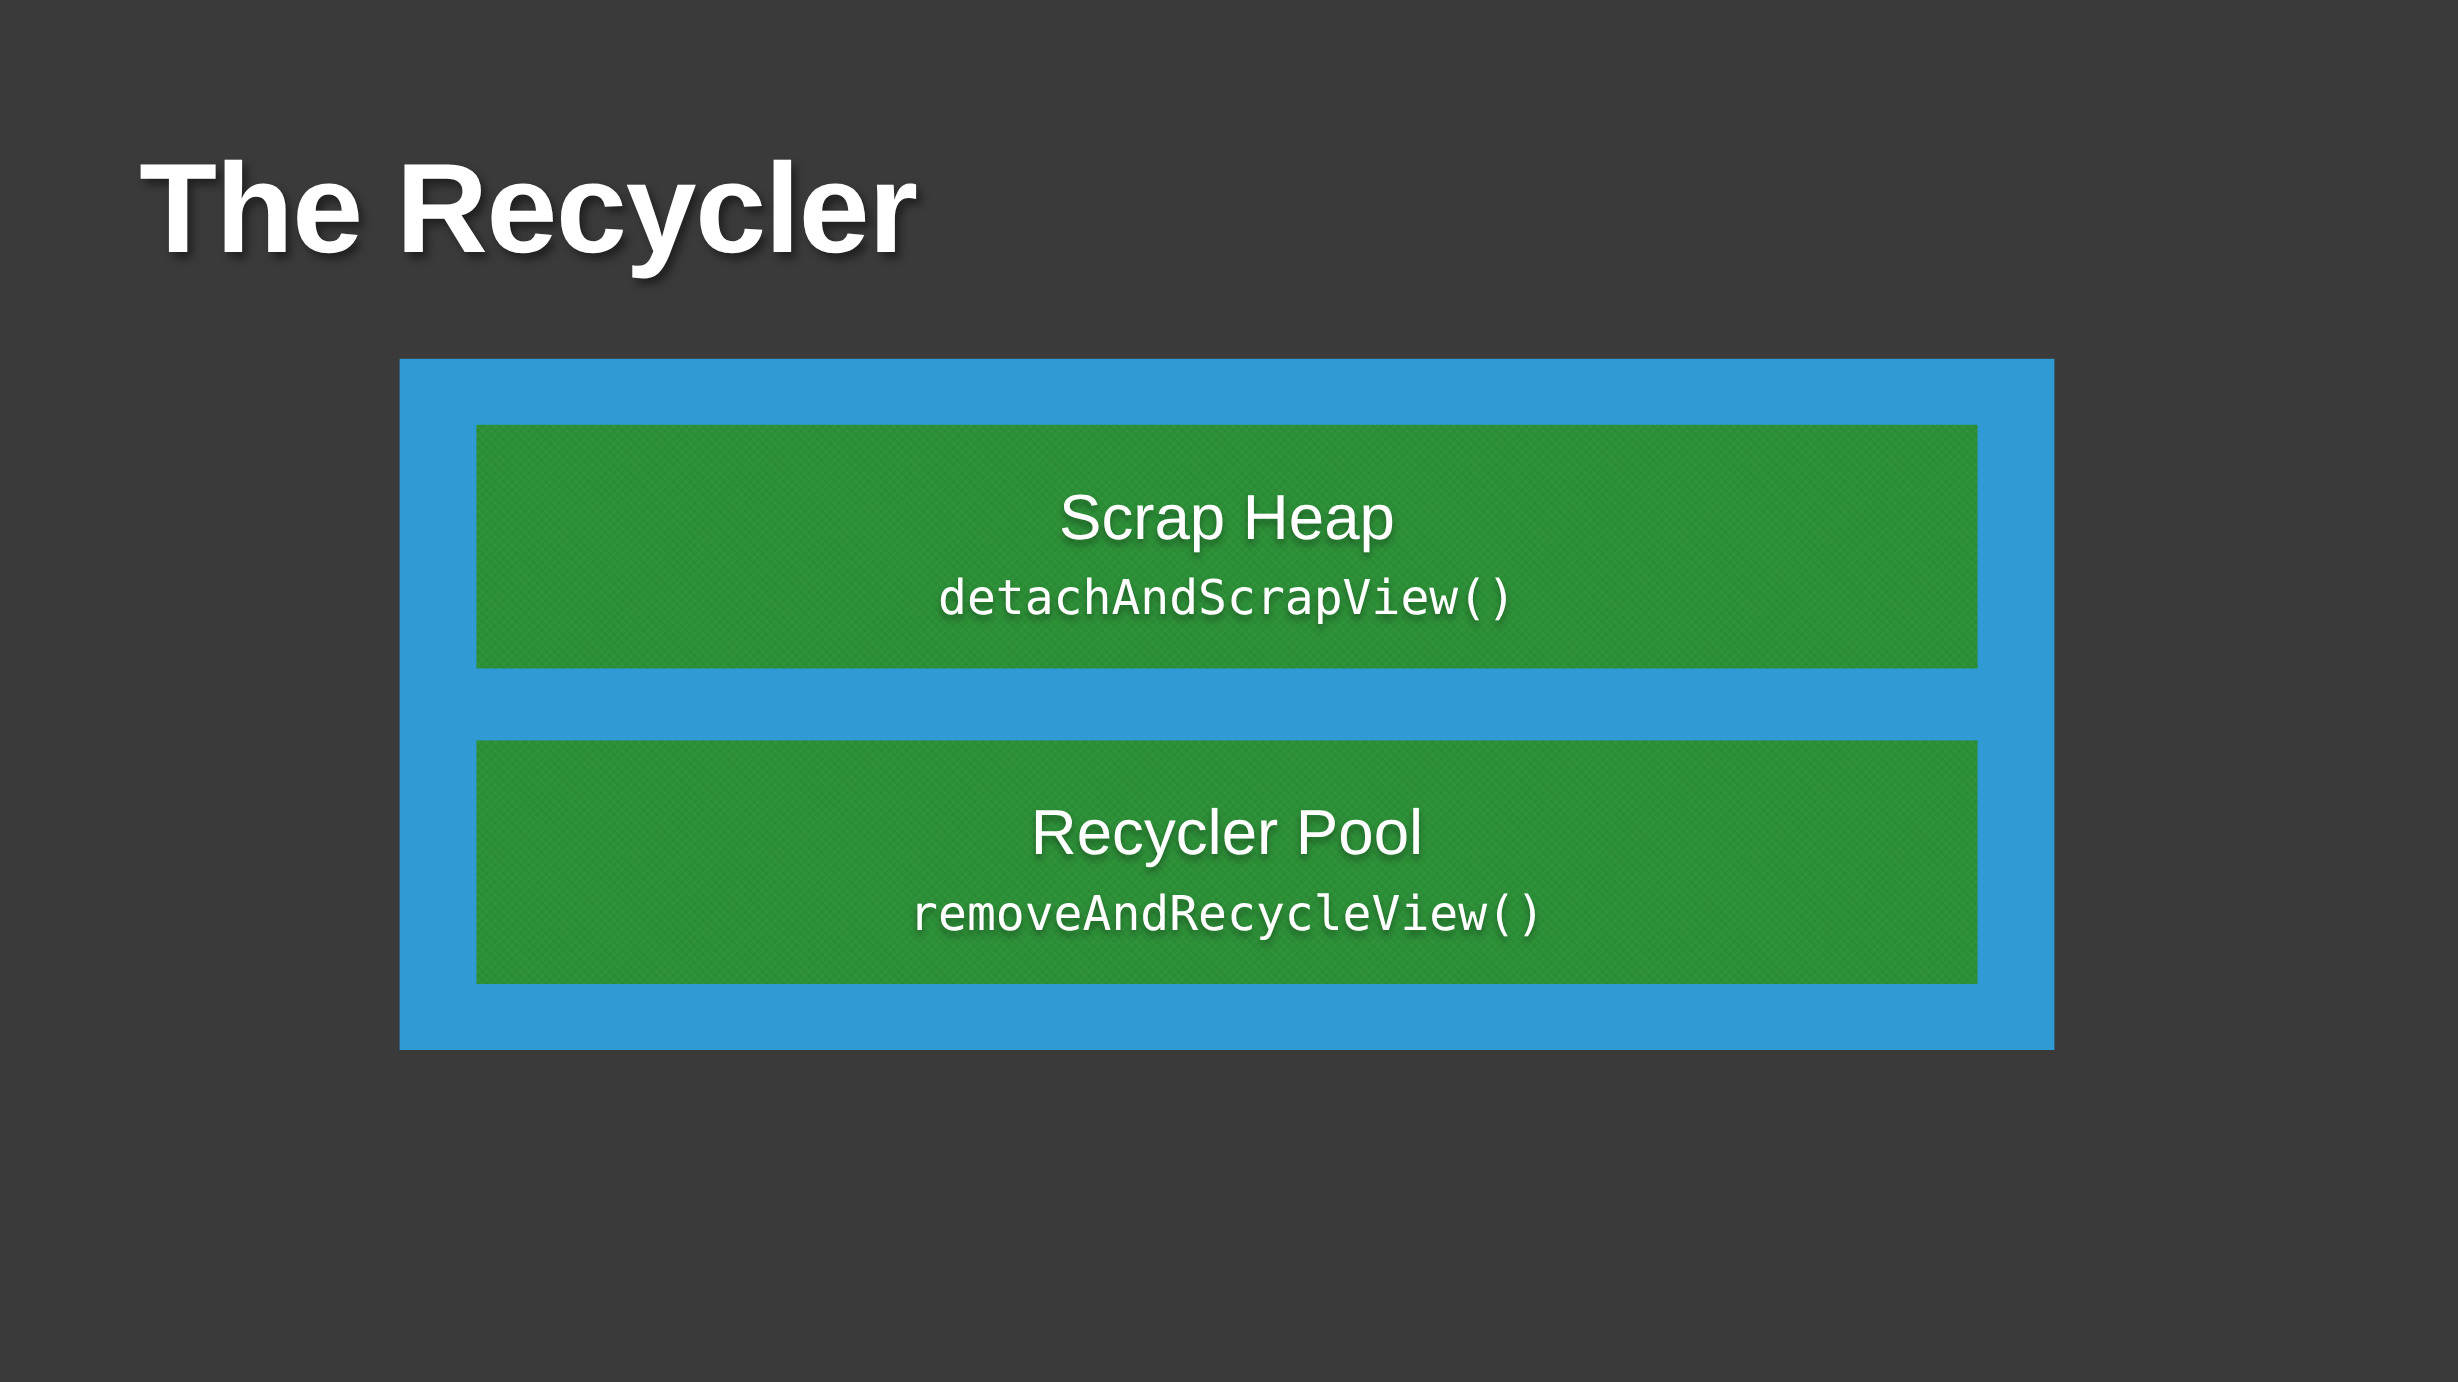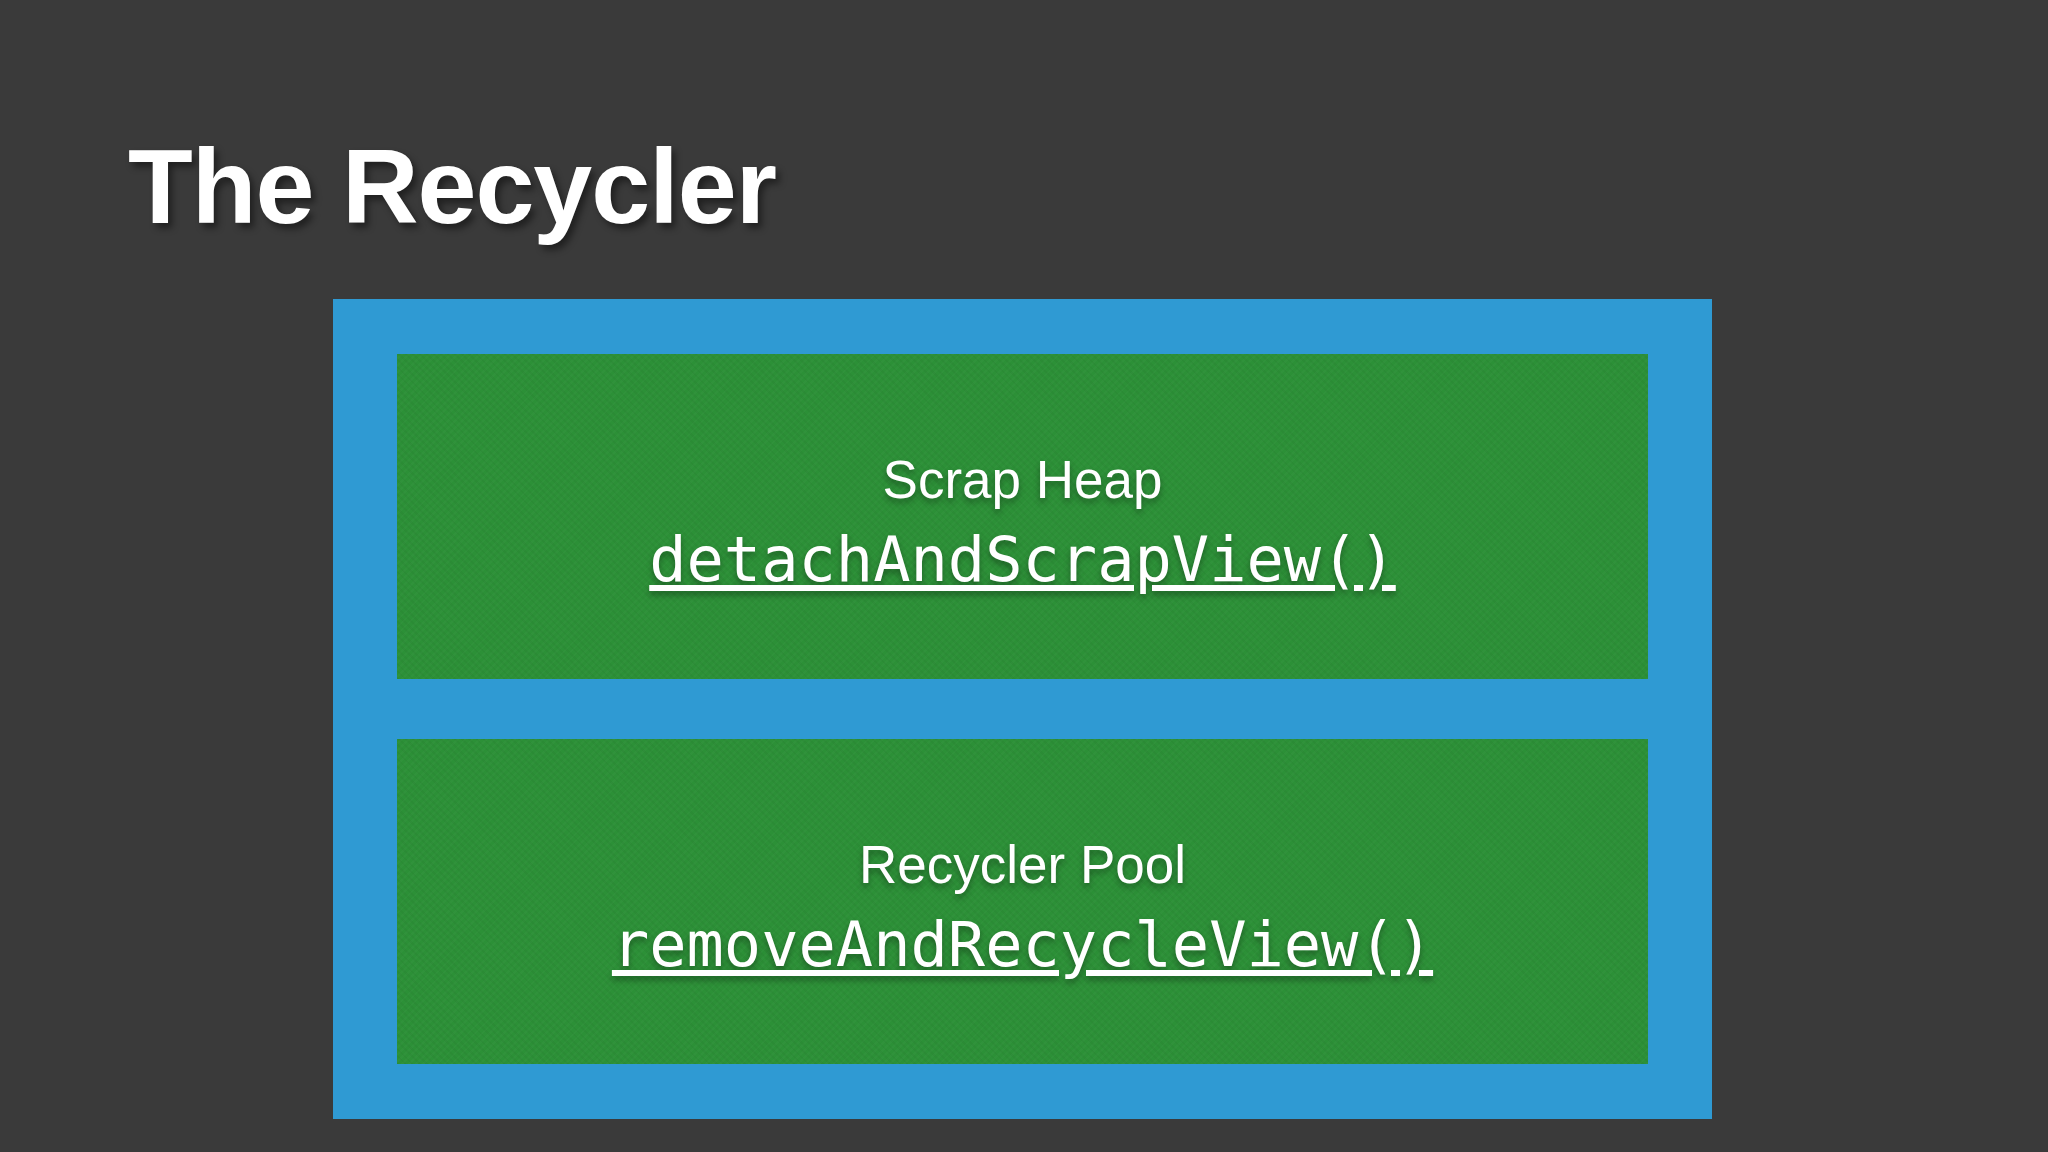--- a/index.html
+++ b/index.html
@@ -20,35 +20,35 @@
   .slide {
     position: relative;
     width: 2048px;
     height: 1152px;
     background: var(--bg);
   }
   .slide-title {
     position: absolute;
     left: 112px;
     top: 117px;
-    margin: 16px;
+    margin: 4px;
     font-family: "Liberation Sans", sans-serif;
     font-weight: 700;
     font-size: 106px;
     line-height: 1.0;
     letter-spacing: -1px;
     color: var(--text);
     text-shadow: 4px 5px 7px rgba(0, 0, 0, 0.45);
   }
   .recycler-container {
     position: absolute;
     left: 333px;
     top: 299px;
     width: 1379px;
-    height: 820px;
+    height: 576px;
     background: var(--blue);
     box-sizing: border-box;
     padding: 55px 64px;
     display: flex;
     flex-direction: column;
     gap: 60px;
   }
   .stage-box {
     flex: 1 1 0;
     background-color: var(--green);
@@ -66,25 +66,24 @@
   .stage-label {
     font-family: "Liberation Sans", sans-serif;
     font-weight: 400;
     font-size: 53px;
     line-height: 1.2;
     text-shadow: 0 4px 6px rgba(0, 0, 0, 0.35);
   }
   .stage-method {
     font-family: "DejaVu Sans Mono", monospace;
     font-weight: 400;
-    font-size: 62px;
+    font-size: 40px;
     line-height: 1.2;
     margin-top: 12px;
     text-shadow: 0 4px 6px rgba(0, 0, 0, 0.35);
-    text-decoration: underline;
   }
 </style>
 </head>
 <body>
 
 <div class="slide">
 
   <h1 class="slide-title">The Recycler</h1>
 
   <div class="recycler-container">

